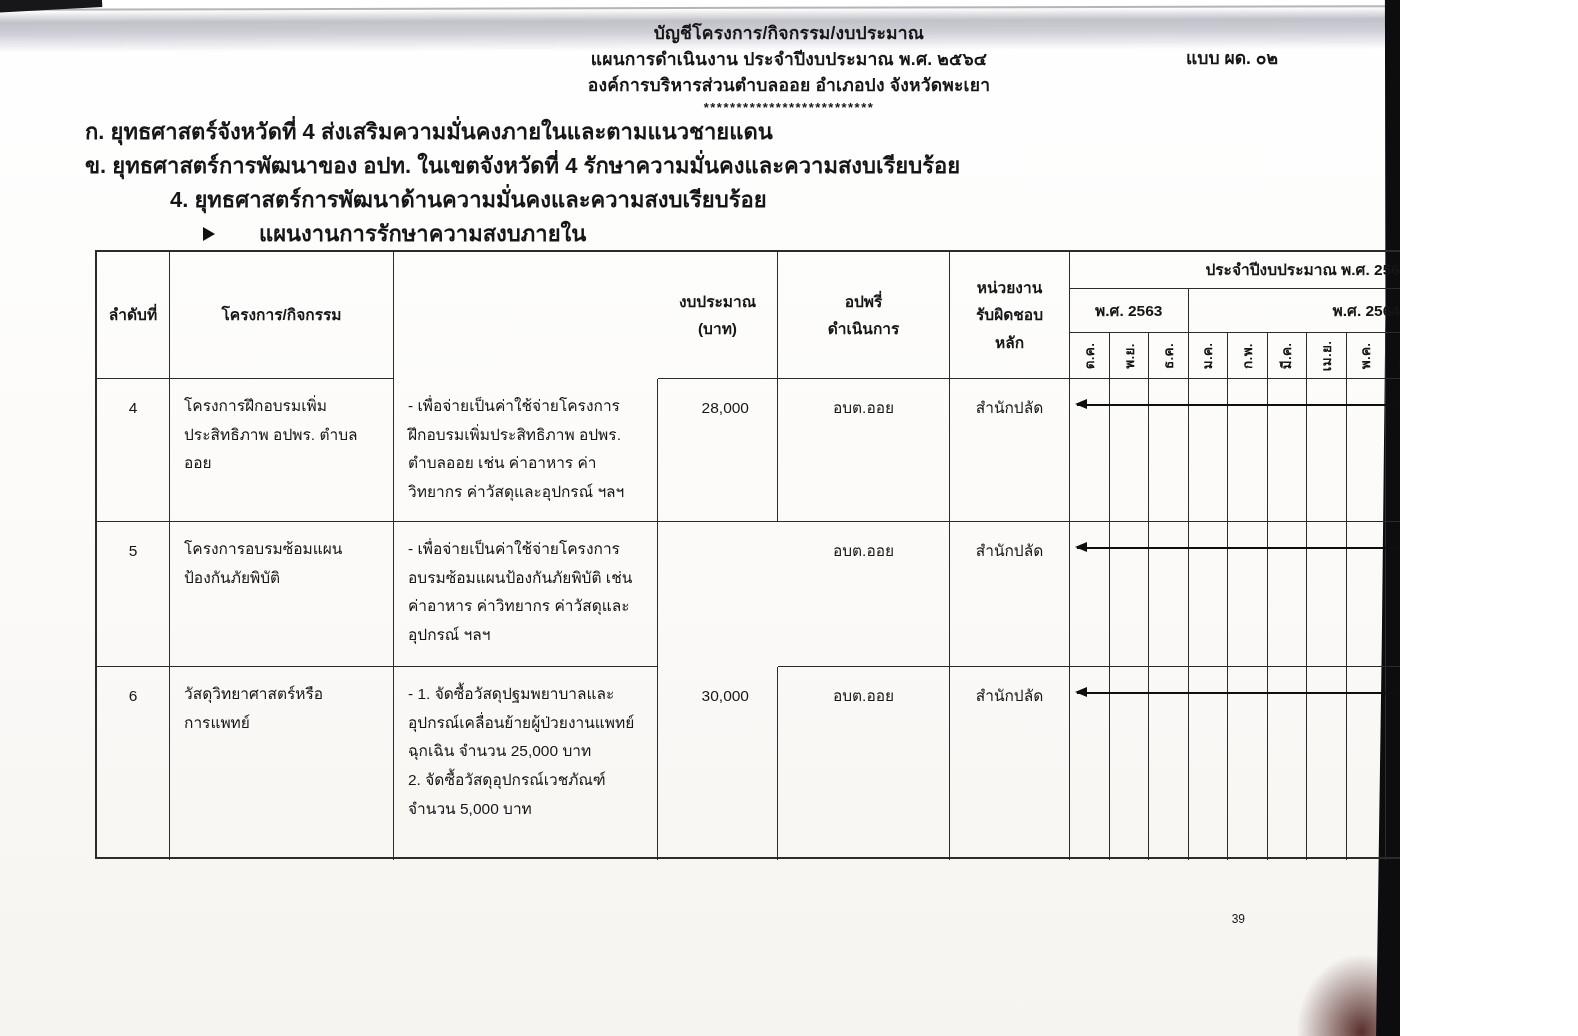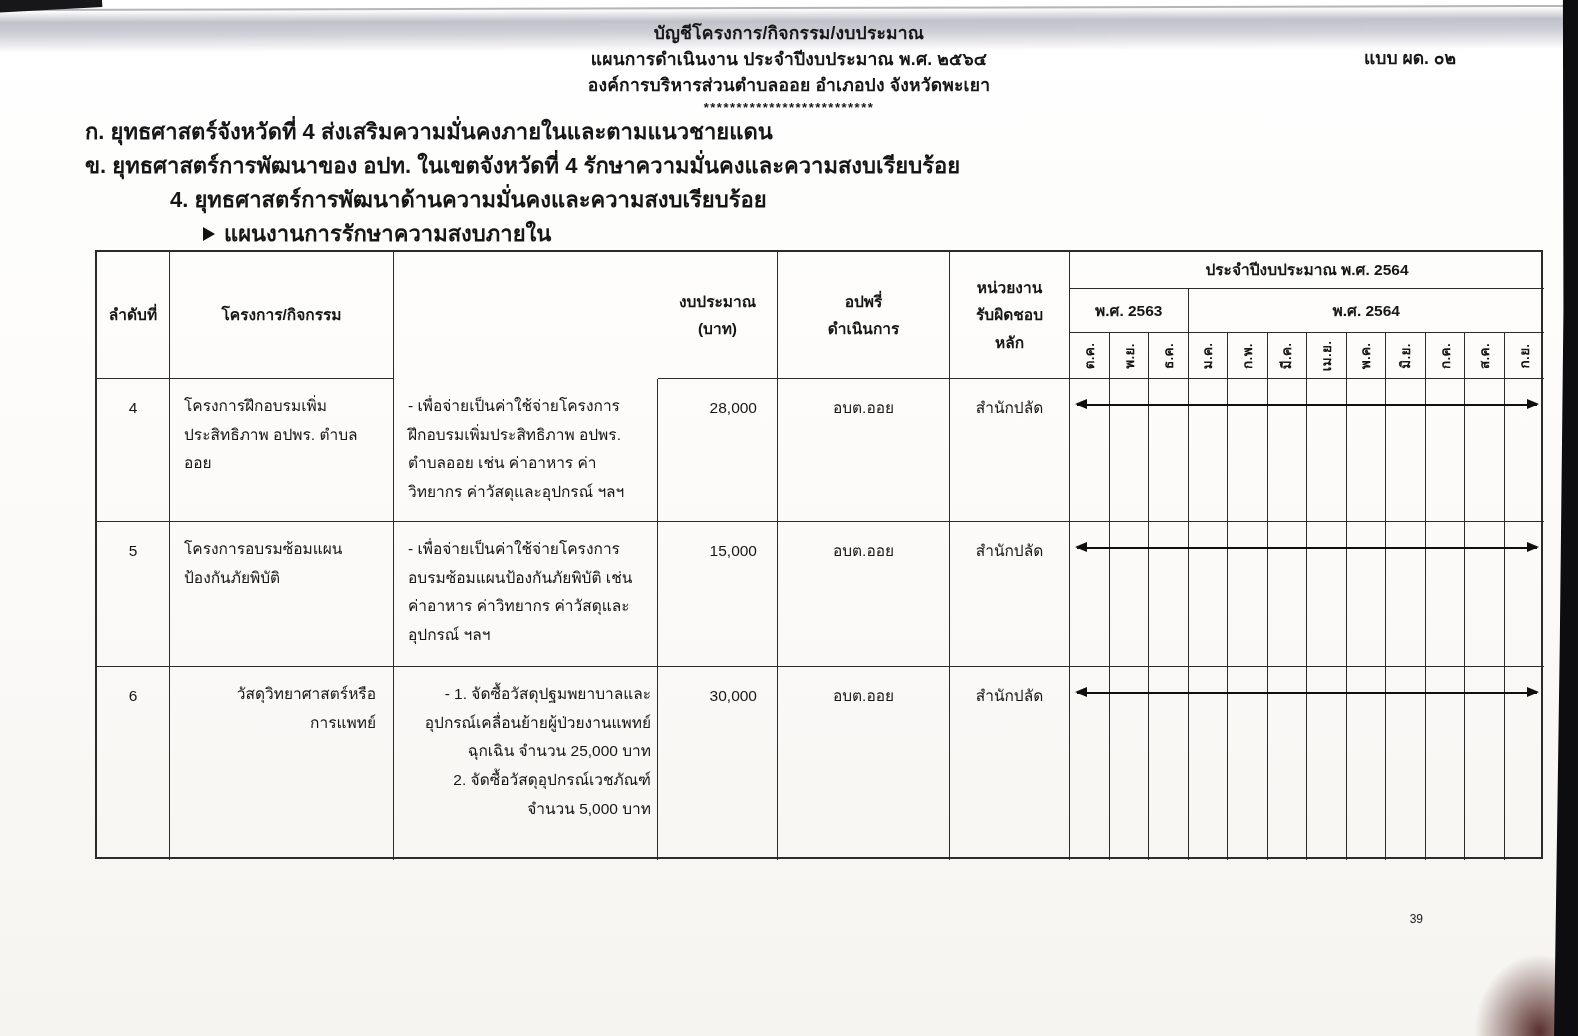--- a/index.html
+++ b/index.html
@@ -4,21 +4,21 @@
 <style>
   * { margin:0; padding:0; box-sizing:border-box; }
   html,body { width:1578px; height:1036px; }
   body {
     font-family:"Liberation Sans","DejaVu Sans",sans-serif;
     color:#161616;
     background:#ffffff;
     overflow:hidden;
   }
   .page {
-    position:relative; width:1578px; height:1036px;
+    position:relative; width:1400px; height:1036px;
     background:linear-gradient(180deg,#ffffff 0%,#fbfaf8 55%,#f5f4f0 100%);
     overflow:hidden;
     text-decoration:underline;
   }
 
   
   .band-top {
     position:absolute; left:0; top:7px; width:100%; height:44px;
     background:linear-gradient(180deg,rgba(255,255,255,0) 0%,rgba(118,118,138,0.45) 28%,rgba(158,158,176,0.50) 55%,rgba(255,255,255,0) 100%);
     border-top:2px solid rgba(45,45,60,0.35);
@@ -42,21 +42,21 @@
   
   .doc-header { position:absolute; left:0; top:20px; width:1578px; text-align:center; z-index:4; }
   .doc-header .t { font-weight:bold; font-size:17.5px; line-height:26px; letter-spacing:0.2px; }
   .doc-header .stars { font-weight:bold; font-size:13px; letter-spacing:1.5px; margin-top:2px; }
   .form-code { position:absolute; top:44px; right:122px; font-weight:bold; font-size:17.5px; z-index:4; }
 
   
   .strategy { position:absolute; left:85px; top:120px; z-index:4; font-weight:bold; font-size:22px; }
   .strategy .ln { margin-bottom:11px; line-height:23px; }
   .strategy .indent1 { margin-left:85px; }
-  .strategy .indent2 { margin-left:118px; display:flex; align-items:center; }
+  .strategy .indent2 { margin-left:118px; display:flex; align-items:center;gap:35px; }
   .bullet-tri {
     display:inline-block; width:0; height:0; margin-right:9px;
     border-top:7px solid transparent; border-bottom:7px solid transparent;
     border-left:12px solid #111;
   }
 
   
   .tbl {
     position:absolute; left:95px; top:250px; z-index:4;
     width:1448px; height:609px;
@@ -68,37 +68,37 @@
   }
   .cell { border-right:1.3px solid #2b2b2b; border-bottom:1.3px solid #2b2b2b; overflow:hidden; }
   .no-r { border-right:none; }
   .no-b { border-bottom:none; }
   .hr3 { grid-row:1 / 4; }
   .hcell {
     display:flex; flex-direction:column; justify-content:center; align-items:center;
     text-align:left; font-weight:bold; font-size:15.5px; line-height:1.75;
   }
   .r1 { grid-row:1; } .r2 { grid-row:2; } .r3 { grid-row:3; }
-  .b1 { grid-row:4; } .b2 { grid-row:5; } .b3 { grid-row:6;text-align:right; }
+  .b1 { grid-row:4; } .b2 { grid-row:5; } .b3 { grid-row:6; }
   .cspan { grid-column:7; position:relative; }
 
   .yearflex { display:flex; height:100%; }
   .yleft  { flex:0 0 118.5px; border-right:1.3px solid #2b2b2b; display:flex; align-items:center; justify-content:center; font-weight:bold; font-size:15.5px; }
   .yright { flex:1; display:flex; align-items:center; justify-content:center; font-weight:bold; font-size:15.5px; }
 
   .mflex { display:flex; height:100%; }
   .mcell { flex:0 0 39.5px; border-right:1.3px solid #2b2b2b; display:flex; align-items:center; justify-content:center; }
   .mcell:last-child { border-right:none; }
   .mcell .rot { display:inline-block; transform:rotate(-90deg); white-space:nowrap; font-weight:bold; font-size:13.5px; letter-spacing:0.3px; }
 
   .body-cell { font-size:15.5px; line-height:1.85; }
   .cell-no { text-align:center; padding-top:15px; }
   .cell-project { padding:13px 17px 0 14px; white-space:pre-line; }
   .cell-detail  { padding:13px 6px 16px 14px; white-space:pre-line; }
-  .cell-budget  { text-align:right; padding:15px 20px 0 0; }
+  .cell-budget  { text-align:right; padding:15px 28px 0 0; }
   .cell-center  { text-align:center; padding-top:15px; }
 
   
   .arrow { position:absolute; top:25px; left:7px; right:7px; height:0; border-top:2.4px solid #0f0f0f; }
   .ah { position:absolute; width:0; height:0; top:-7px;
         border-top:5.5px solid transparent; border-bottom:5.5px solid transparent; }
   .ah-l { left:-2px;  border-right:12px solid #0f0f0f; }
   .ah-r { right:-2px; border-left:12px solid #0f0f0f; }
 
   .page-number { position:absolute; right:155px; top:912px; font-size:12px; z-index:4; }
@@ -237,21 +237,20 @@
       </div>
     </div>
 
     <div class="cell b2 body-cell cell-no" style="grid-column:1">5</div>
     <div class="cell b2 body-cell cell-project" style="grid-column:2">โครงการอบรมซ้อมแผน
 ป้องกันภัยพิบัติ</div>
     <div class="cell b2 body-cell cell-detail" style="grid-column:3">- เพื่อจ่ายเป็นค่าใช้จ่ายโครงการ
 อบรมซ้อมแผนป้องกันภัยพิบัติ เช่น
 ค่าอาหาร ค่าวิทยากร ค่าวัสดุและ
 อุปกรณ์ ฯลฯ</div>
-    <div class="cell b2 body-cell cell-budget" style="grid-column:4">15,000</div>
     <div class="cell b2 body-cell cell-center" style="grid-column:5">อบต.ออย</div>
     <div class="cell b2 body-cell cell-center" style="grid-column:6">สำนักปลัด</div>
     <div class="cell b2 cspan no-r">
       <div class="mflex">
         <div class="mcell"></div>
           <div class="mcell"></div>
           <div class="mcell"></div>
           <div class="mcell"></div>
           <div class="mcell"></div>
           <div class="mcell"></div>

